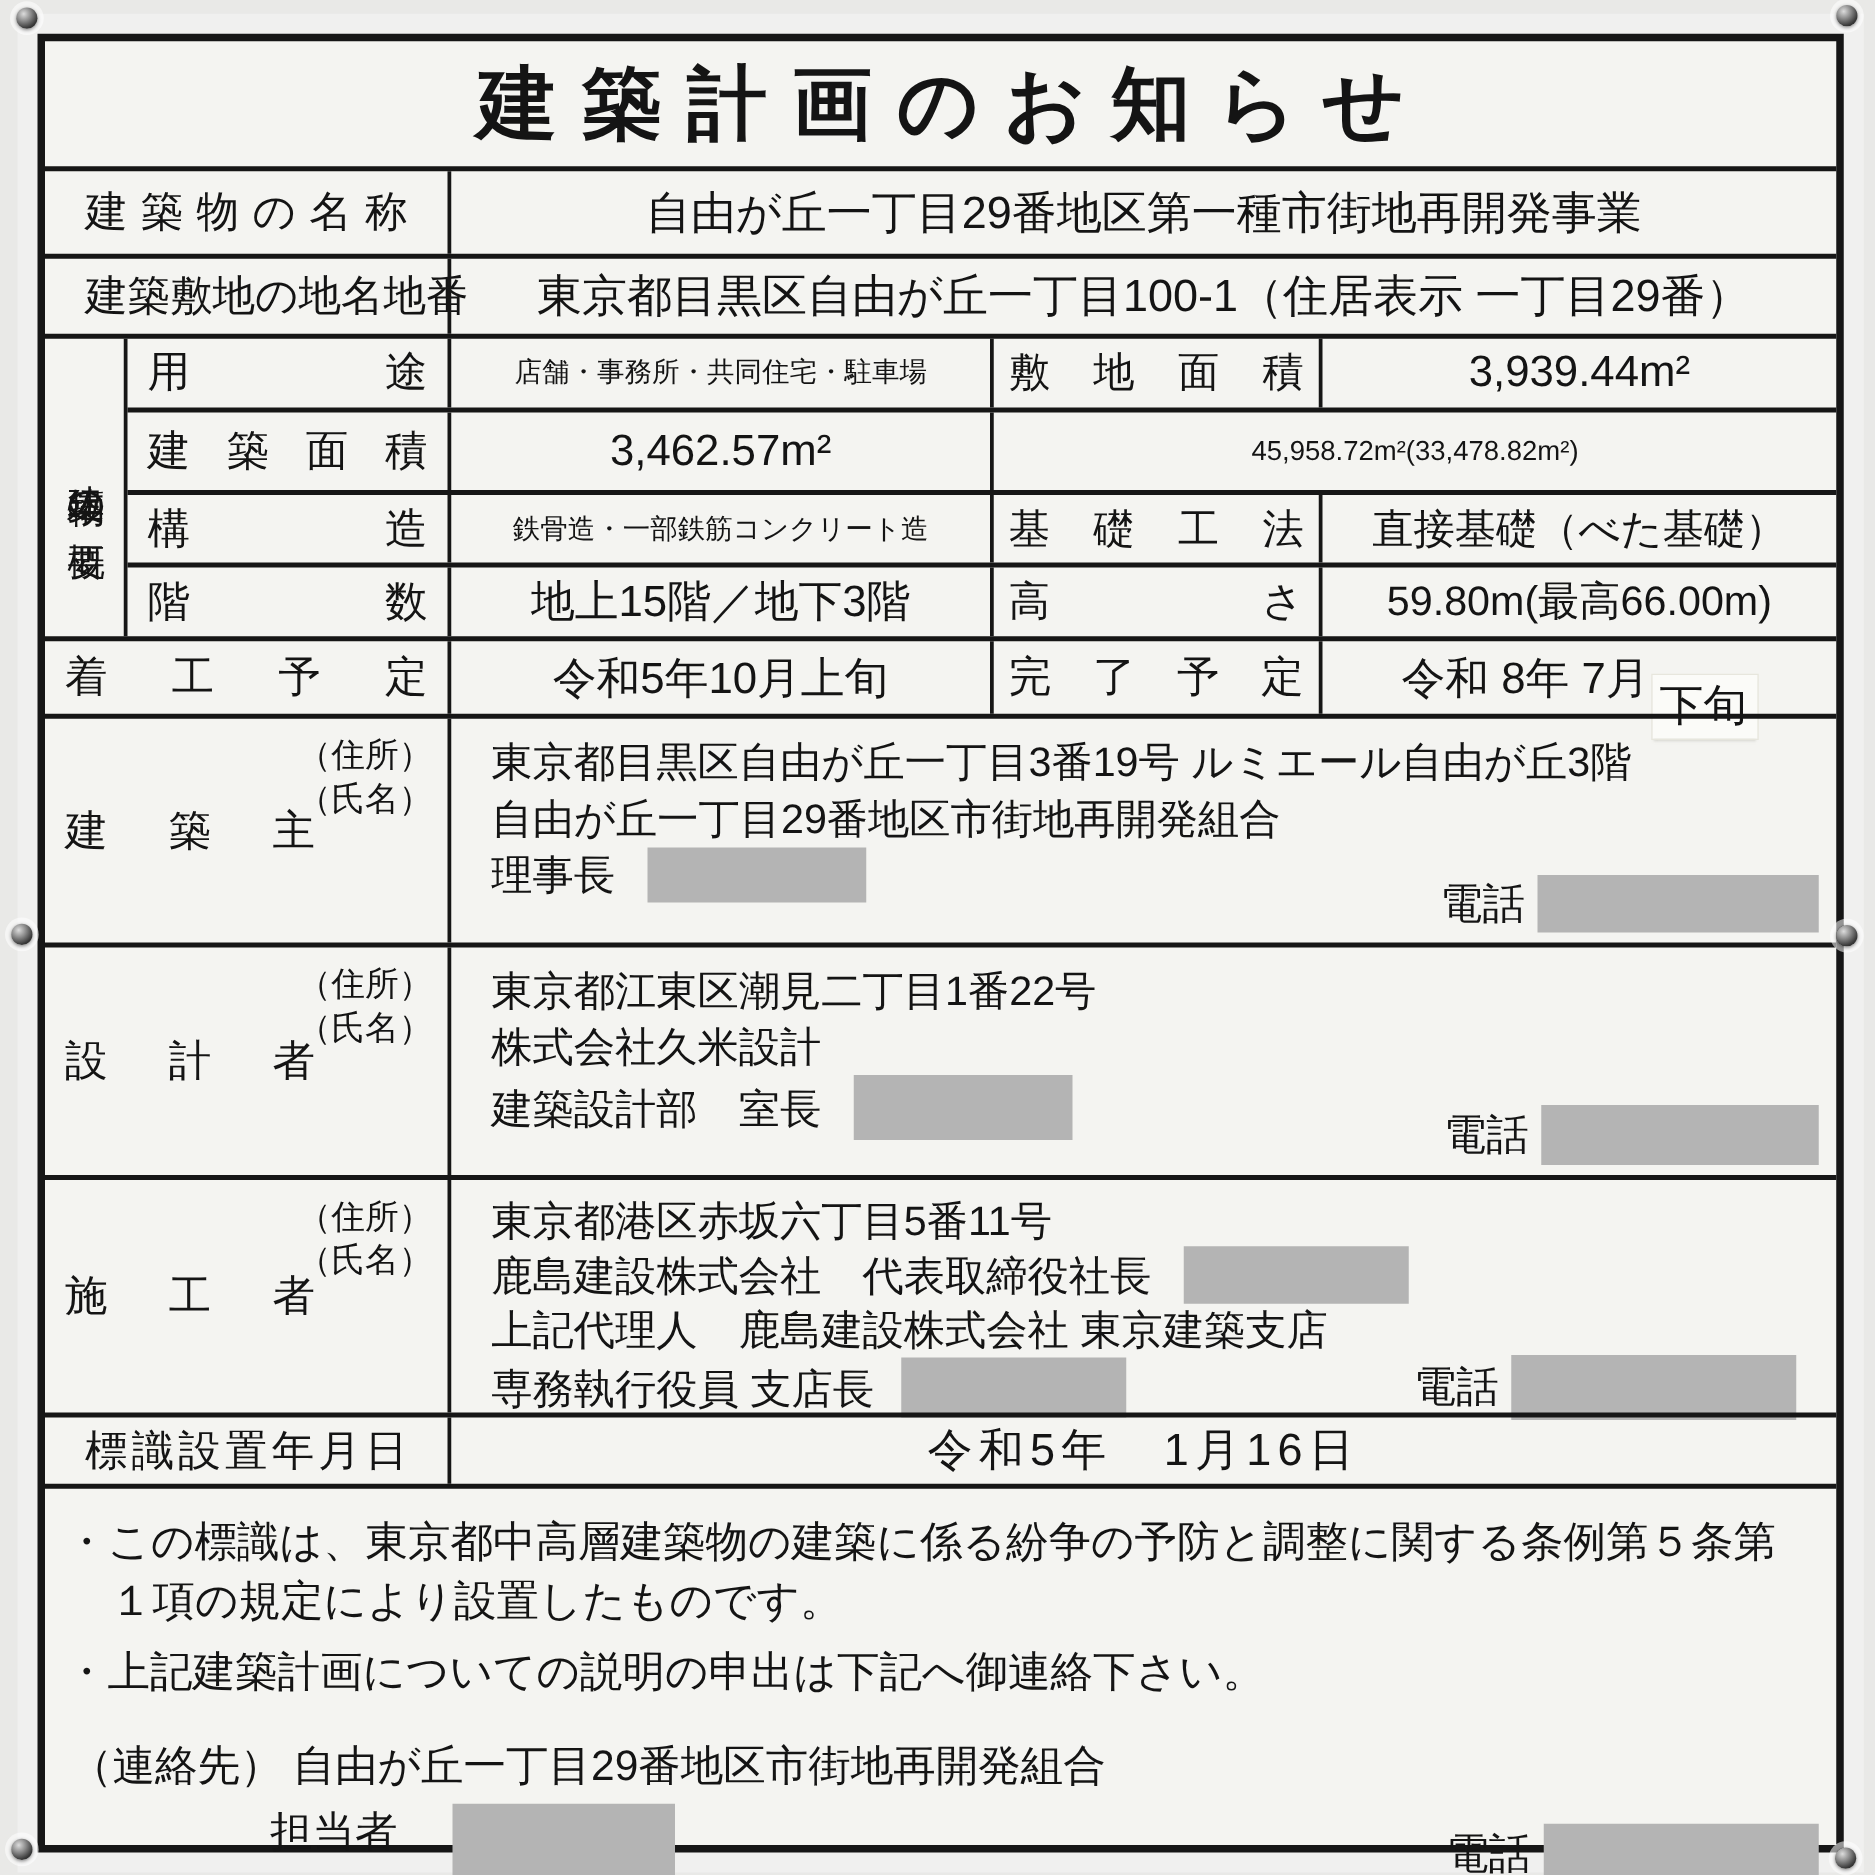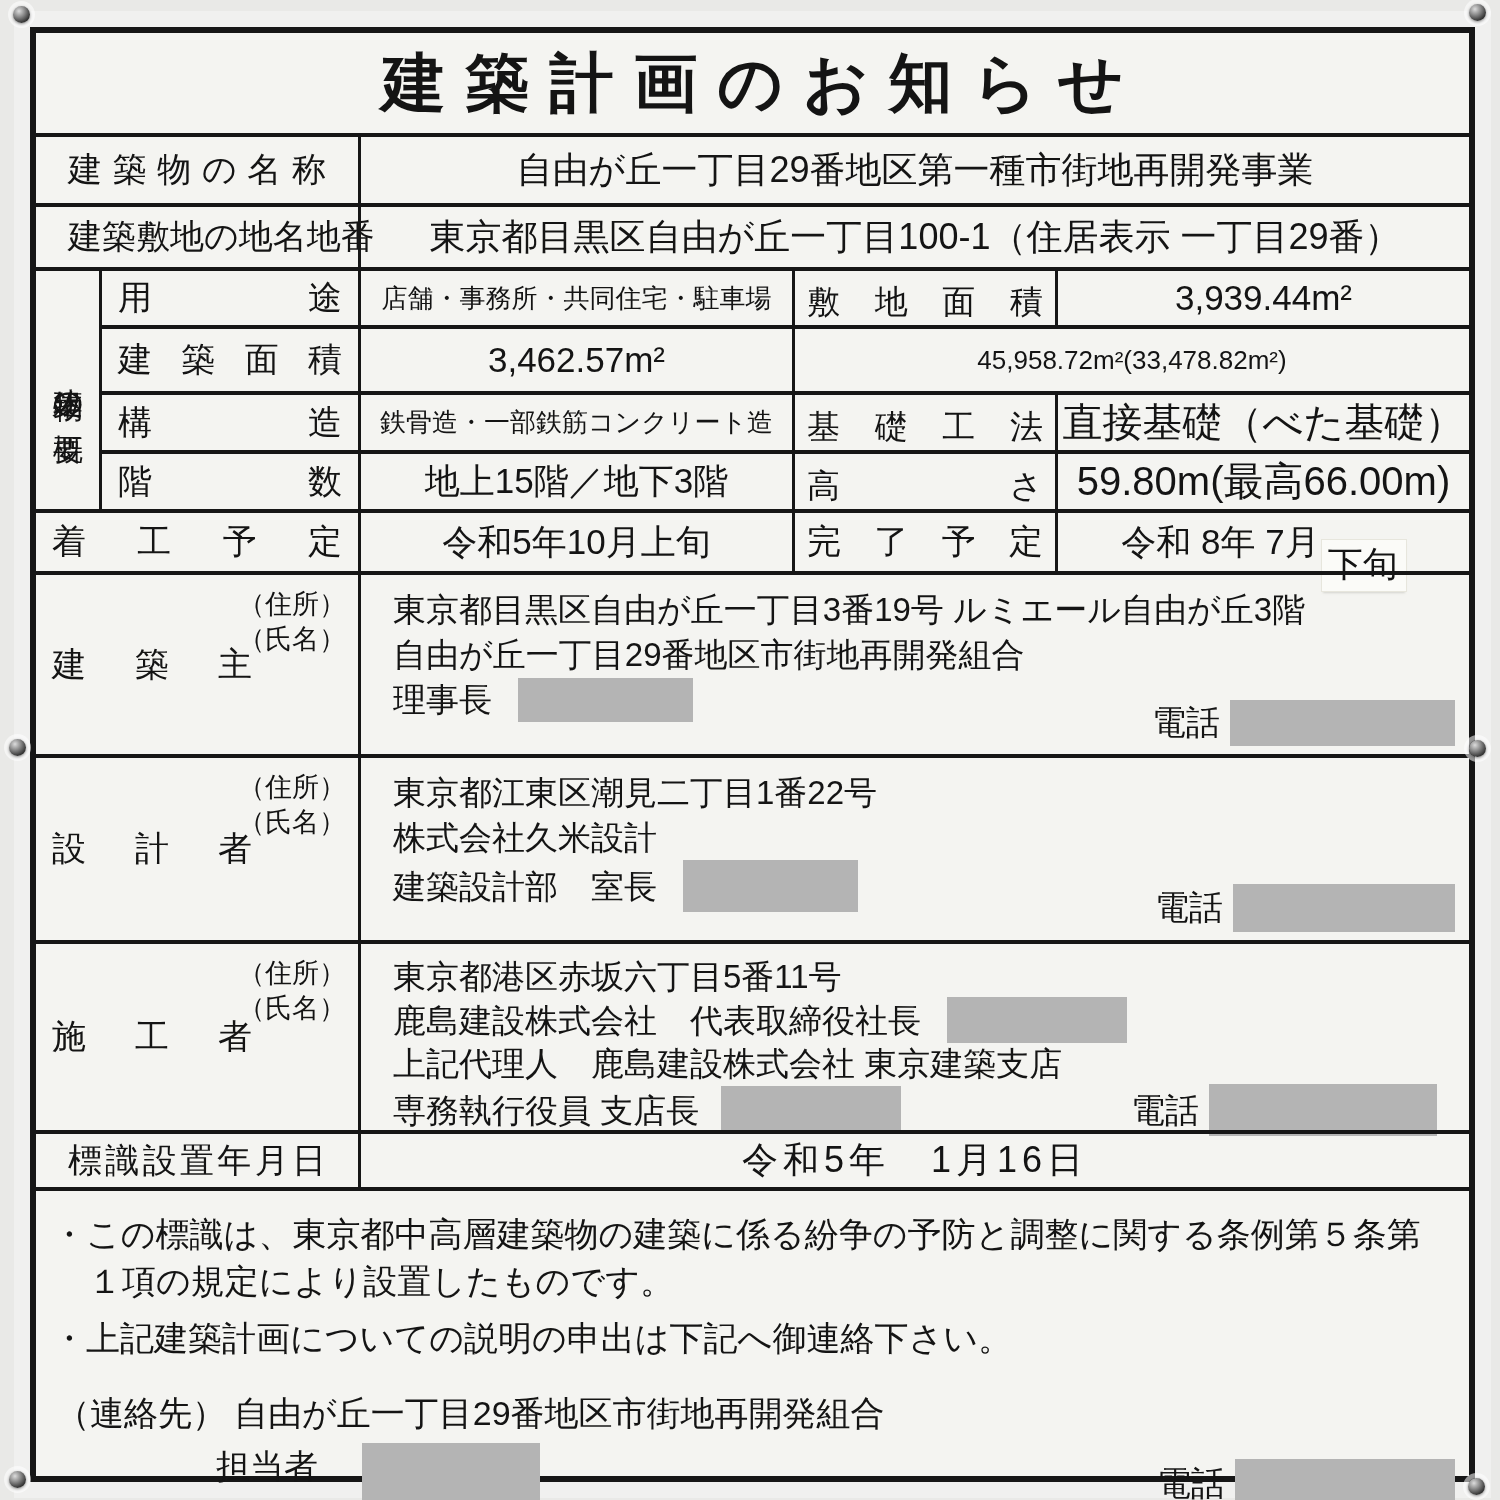--- a/index.html
+++ b/index.html
@@ -43,24 +43,24 @@
   
   .ov{height:242px}
   .ov-side{width:63px;flex:none;display:flex;align-items:center;justify-content:center}
   .vert{writing-mode:vertical-rl;font-size:30px;letter-spacing:3px;white-space:nowrap}
   .ov-main{flex:1;display:flex;flex-direction:column;border-left:3px solid var(--line)}
   .ov-row{display:flex;flex:1;border-top:4px solid var(--line)}
   .ov-row:first-child{border-top:none}
   .ov-row.tall{flex:1.14}
   .ov-l1{width:256px;flex:none;display:flex;align-items:center;padding:0 16px}
   .ov-v1{width:434px;flex:none;border-left:3px solid var(--line);display:flex;align-items:center;justify-content:center;font-size:35px;white-space:nowrap}
-  .ov-l2{width:263px;flex:none;border-left:3px solid var(--line);display:flex;flex-direction:column;align-items:center;justify-content:flex-end;padding:0 12px}
+  .ov-l2{width:263px;flex:none;border-left:3px solid var(--line);display:flex;flex-direction:column;align-items:center;justify-content:center;padding:0 12px}
   .ov-v2{flex:1;border-left:3px solid var(--line);display:flex;align-items:center;justify-content:center;font-size:35px;white-space:nowrap}
-  .compact{font-size:26px}
-  .mid{font-size:40px}
+  .compact{font-size:22px}
+  .mid{font-size:33px}
   .sub-small{font-size:19px;margin-top:2px;white-space:nowrap;align-self:center;width:auto}
   .ov-l2 .just{font-size:33px}
   
   .r-sched{height:62px}
   .s-l1{width:322px;flex:none;display:flex;align-items:center;padding:0 16px}
   .s-v1{width:434px;flex:none;border-left:3px solid var(--line);display:flex;align-items:center;justify-content:center;font-size:35px;white-space:nowrap}
   .s-l2{width:263px;flex:none;border-left:3px solid var(--line);display:flex;align-items:center;padding:0 12px}
   .s-v2{flex:1;border-left:3px solid var(--line);display:flex;align-items:center;justify-content:center;font-size:35px;white-space:nowrap}
   .sticker{
     background:var(--sticker);

